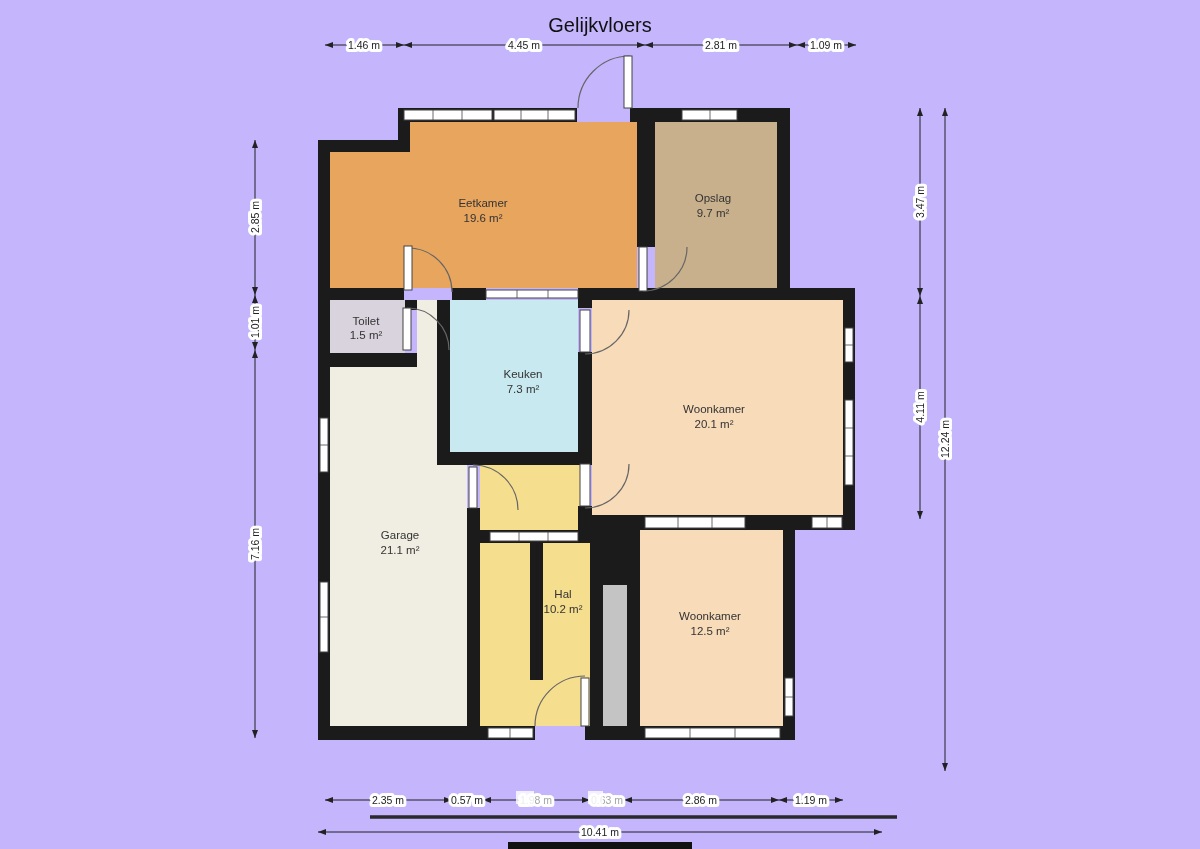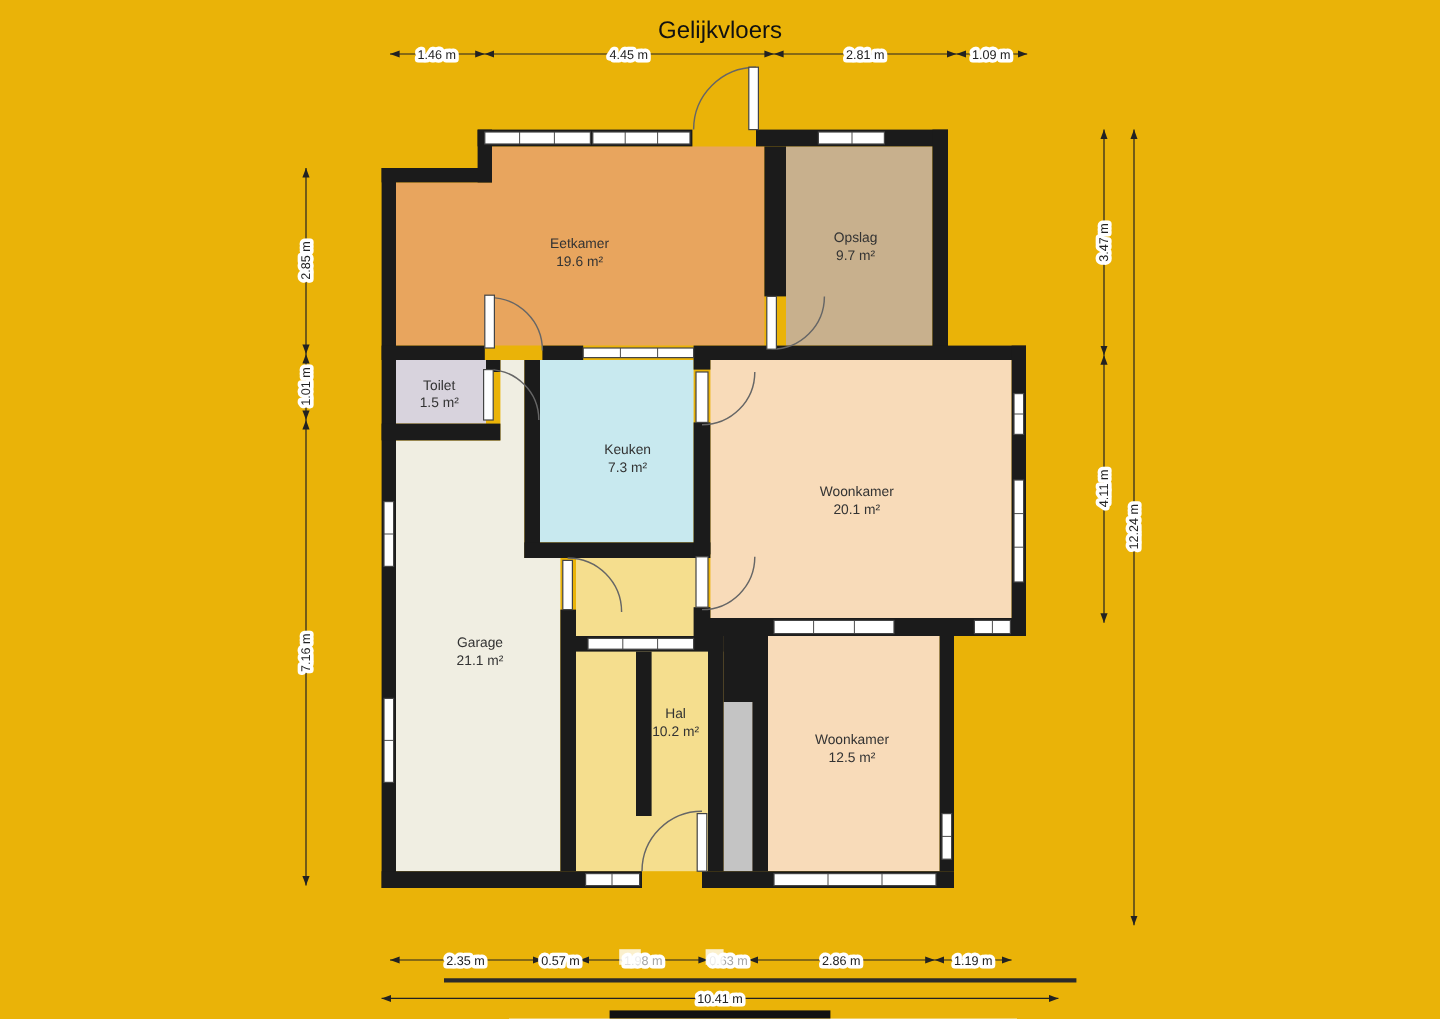--- a/index.html
+++ b/index.html
@@ -1,16 +1,16 @@
 <!DOCTYPE html>
 <html><head>
 <meta charset="utf-8">
 <style>
   html,body { margin:0; padding:0; background:#ffffff; }
-  .stage { position:relative; width:1200px; height:849px; background:#eab308; overflow:hidden;
+  .stage { position:relative; width:1200px; height:849px; background:#c4b5fd; overflow:hidden;
            font-family:"Liberation Sans", sans-serif; }
   svg text { font-family:"Liberation Sans", sans-serif; }
   .wall { fill:#1b1b1b; }
   .win  { fill:#ffffff; stroke:#444; stroke-width:1; }
   .wdv  { stroke:#444; stroke-width:0.8; }
   .leaf { fill:#ffffff; stroke:#444; stroke-width:1; }
   .arc  { fill:none; stroke:#666; stroke-width:1.2; }
   .dim  { stroke:#222; stroke-width:1; marker-start:url(#ah); marker-end:url(#ah); }
   .dimt { font-size:10.5px; fill:#222; text-anchor:middle;
           paint-order:stroke; stroke:#fff; stroke-width:6px; stroke-linejoin:round; }

